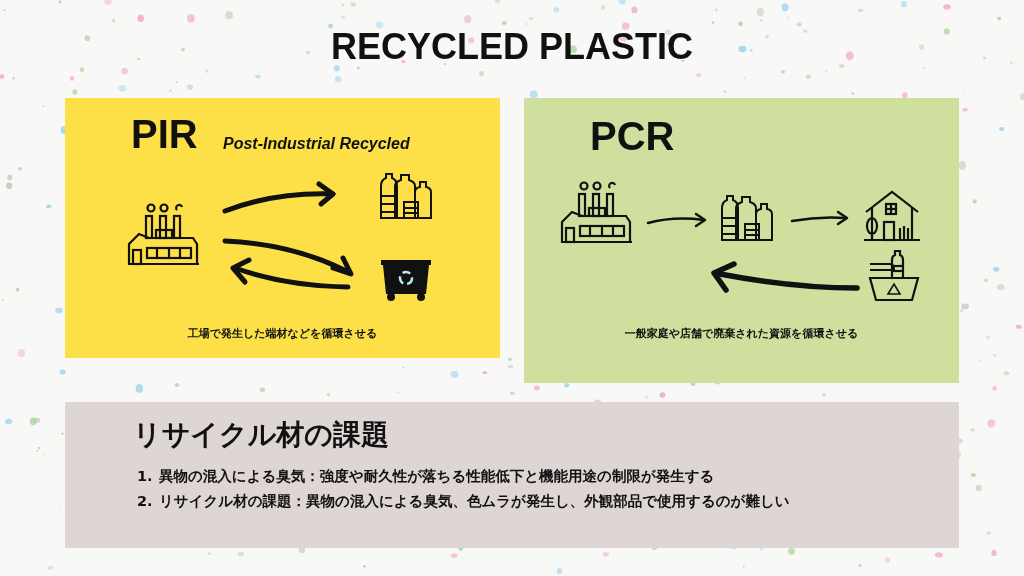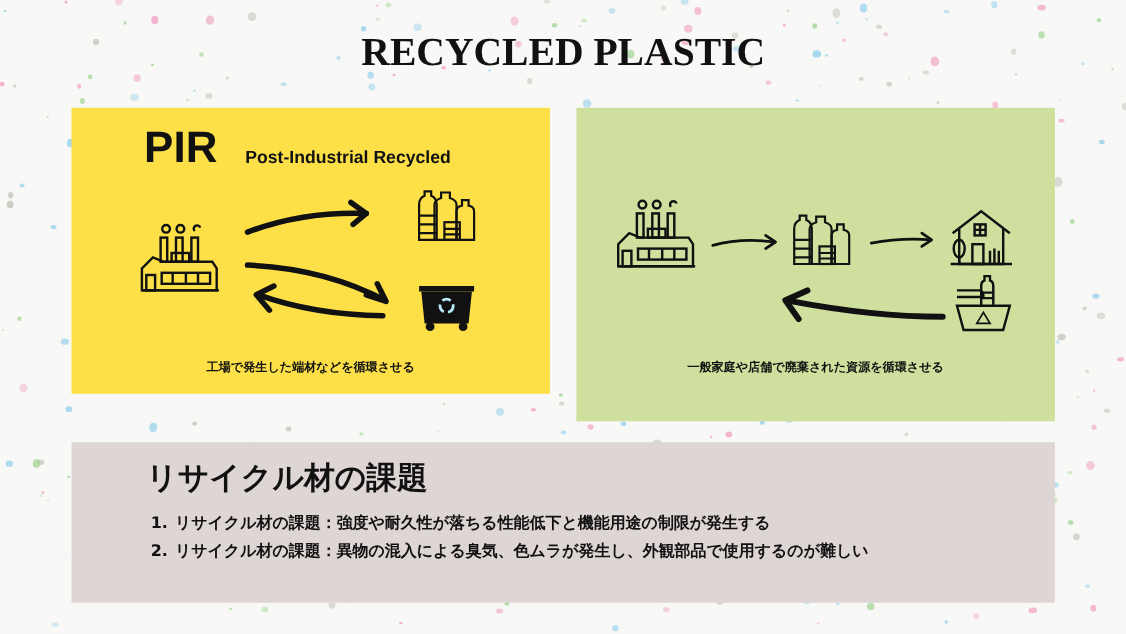--- a/index.html
+++ b/index.html
@@ -6,21 +6,21 @@
   body {
     width:1024px; height:576px; overflow:hidden; position:relative;
     background:#f8f8f6;
     font-family:"DejaVu Sans", "Liberation Sans", sans-serif;
     color:#111;
   }
   #speckles { position:absolute; left:0; top:0; width:1024px; height:576px; z-index:0; }
   .title {
     position:absolute; left:0; width:1024px; top:26px; text-align:center;
     font-size:36px; font-weight:bold; letter-spacing:0px; z-index:2;
-    font-family:Liberation Serif, serif;
+    font-family:Liberation Sans, sans-serif;
   }
   .panel { position:absolute; z-index:2; }
   .pir-panel { left:65px; top:98px; width:435px; height:260px; background:#fde047; }
   .pcr-panel { left:524px; top:98px; width:435px; height:285px; background:#cfdf9d; }
   .challenge-panel { left:65px; top:402px; width:894px; height:146px; background:#ded6d4; }
 
   .big-abbr { position:absolute; font-size:40px; font-weight:bold; font-family:"Liberation Sans", sans-serif; }
   .sub-name { position:absolute; font-size:16px; font-weight:bold; font-family:"Liberation Sans", sans-serif; }
   .caption { position:absolute; font-size:11px; font-weight:bold; width:100%; text-align:center; }
   .icon { position:absolute; }
@@ -452,21 +452,21 @@
     <ellipse cx="374.4" cy="129.3" rx="1.8" ry="1.4" fill="#a8d89a" opacity="0.75"></ellipse>
     <ellipse cx="965.0" cy="109.7" rx="2.8" ry="1.8" fill="#f2a9c8" opacity="0.73"></ellipse>
     <ellipse cx="888.4" cy="515.2" rx="1.1" ry="1.3" fill="#c9c9c0" opacity="0.86"></ellipse>
     <ellipse cx="657.6" cy="251.1" rx="2.6" ry="2.4" fill="#9fd4ee" opacity="0.52"></ellipse>
   </svg>
 
 <div class="title">RECYCLED PLASTIC</div>
 
 <div class="panel pir-panel">
   <div class="big-abbr" style="left:66px;top:14px;">PIR</div>
-  <div class="sub-name" style="left:158px;top:37px;">Post-Industrial Recycled</div>
+  <div class="sub-name" style="left:158px;top:37px;font-style:italic;">Post-Industrial Recycled</div>
 
   <svg class="icon" style="left:62px;top:100px;" width="74" height="72" viewBox="0 0 74 72">
     <g fill="none" stroke="#111" stroke-width="2.2">
       <circle cx="24" cy="10" r="3.5"></circle>
         <circle cx="37" cy="10" r="3.5"></circle>
         <path d="M50 12 a3 3 0 1 1 5 -3"></path>
       <rect x="19" y="18" width="6" height="22"></rect>
         <rect x="33" y="18" width="6" height="22"></rect>
         <rect x="47" y="18" width="6" height="22"></rect>
       <rect x="29" y="32" width="16" height="8"></rect>
@@ -510,20 +510,21 @@
       <path d="M268 170 L286 176 L278 160"></path>
       <path d="M283 189 Q220 188 170 170"></path>
       <path d="M184 162 L168 170 L180 184"></path>
     </g>
   </svg>
 
   <div class="caption" style="left:0;top:228px;">工場で発生した端材などを循環させる</div>
 </div>
 
 <div class="panel pcr-panel">
+  <div class="big-abbr" style="left:66px;top:16px;">PCR</div>
 
   <svg class="icon" style="left:36px;top:78px;" width="74" height="72" viewBox="0 0 74 72">
     <g fill="none" stroke="#111" stroke-width="2.2">
       <circle cx="24" cy="10" r="3.5"></circle>
         <circle cx="37" cy="10" r="3.5"></circle>
         <path d="M50 12 a3 3 0 1 1 5 -3"></path>
       <rect x="19" y="18" width="6" height="22"></rect>
         <rect x="33" y="18" width="6" height="22"></rect>
         <rect x="47" y="18" width="6" height="22"></rect>
       <rect x="29" y="32" width="16" height="8"></rect>
@@ -590,19 +591,19 @@
     </g>
   </svg>
 
   <div class="caption" style="left:0;top:228px;">一般家庭や店舗で廃棄された資源を循環させる</div>
 </div>
 
 <div class="panel challenge-panel">
   <div class="challenge-title">リサイクル材の課題</div>
   <ul class="challenge-list">
     <li>
-      <span class="num">1.</span><span>リサイクル材の課題：強度や耐久性が落ちる性能低下と機能用途の制限が発生する</span>
+      <span class="num">1.</span><span>異物の混入による臭気：強度や耐久性が落ちる性能低下と機能用途の制限が発生する</span>
     </li>
     <li>
       <span class="num">2.</span><span>リサイクル材の課題：異物の混入による臭気、色ムラが発生し、外観部品で使用するのが難しい</span>
     </li>
   </ul>
 </div>
 
 </body></html>

